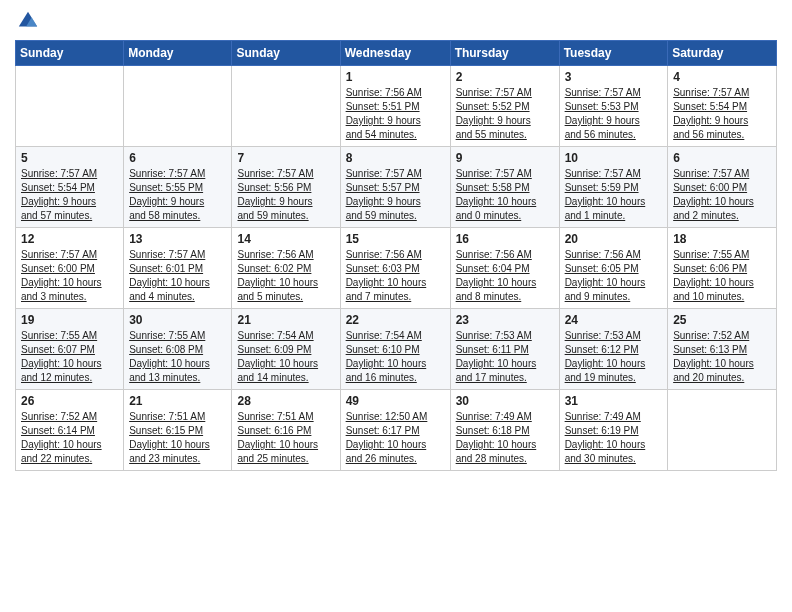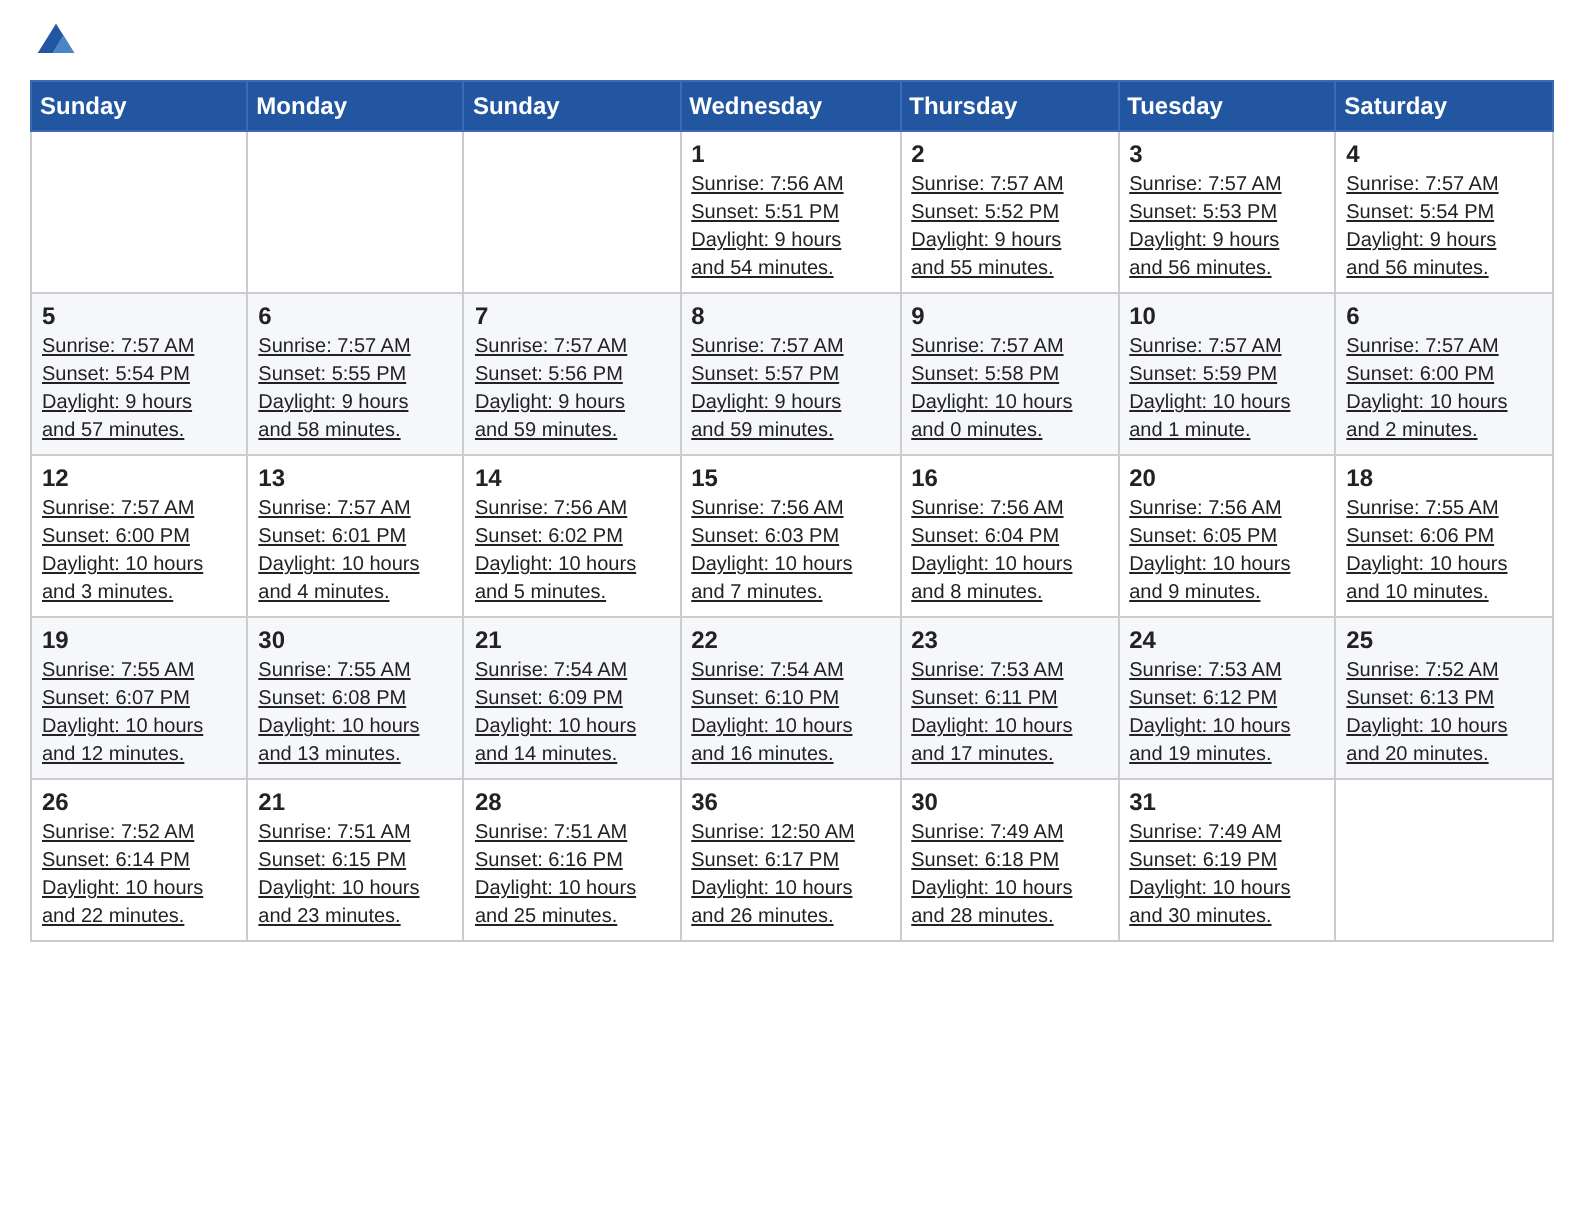--- a/index.html
+++ b/index.html
@@ -341,21 +341,21 @@
 and 23 minutes.</div>
           </td>
           <td>
             <span class="day-number">28</span>
             <div class="day-info" style="white-space: pre-line;">Sunrise: 7:51 AM
 Sunset: 6:16 PM
 Daylight: 10 hours
 and 25 minutes.</div>
           </td>
           <td>
-            <span class="day-number">36</span>
+            <span class="day-number">49</span>
             <div class="day-info" style="white-space: pre-line;">Sunrise: 12:50 AM
 Sunset: 6:17 PM
 Daylight: 10 hours
 and 26 minutes.</div>
           </td>
           <td>
             <span class="day-number">30</span>
             <div class="day-info" style="white-space: pre-line;">Sunrise: 7:49 AM
 Sunset: 6:18 PM
 Daylight: 10 hours

